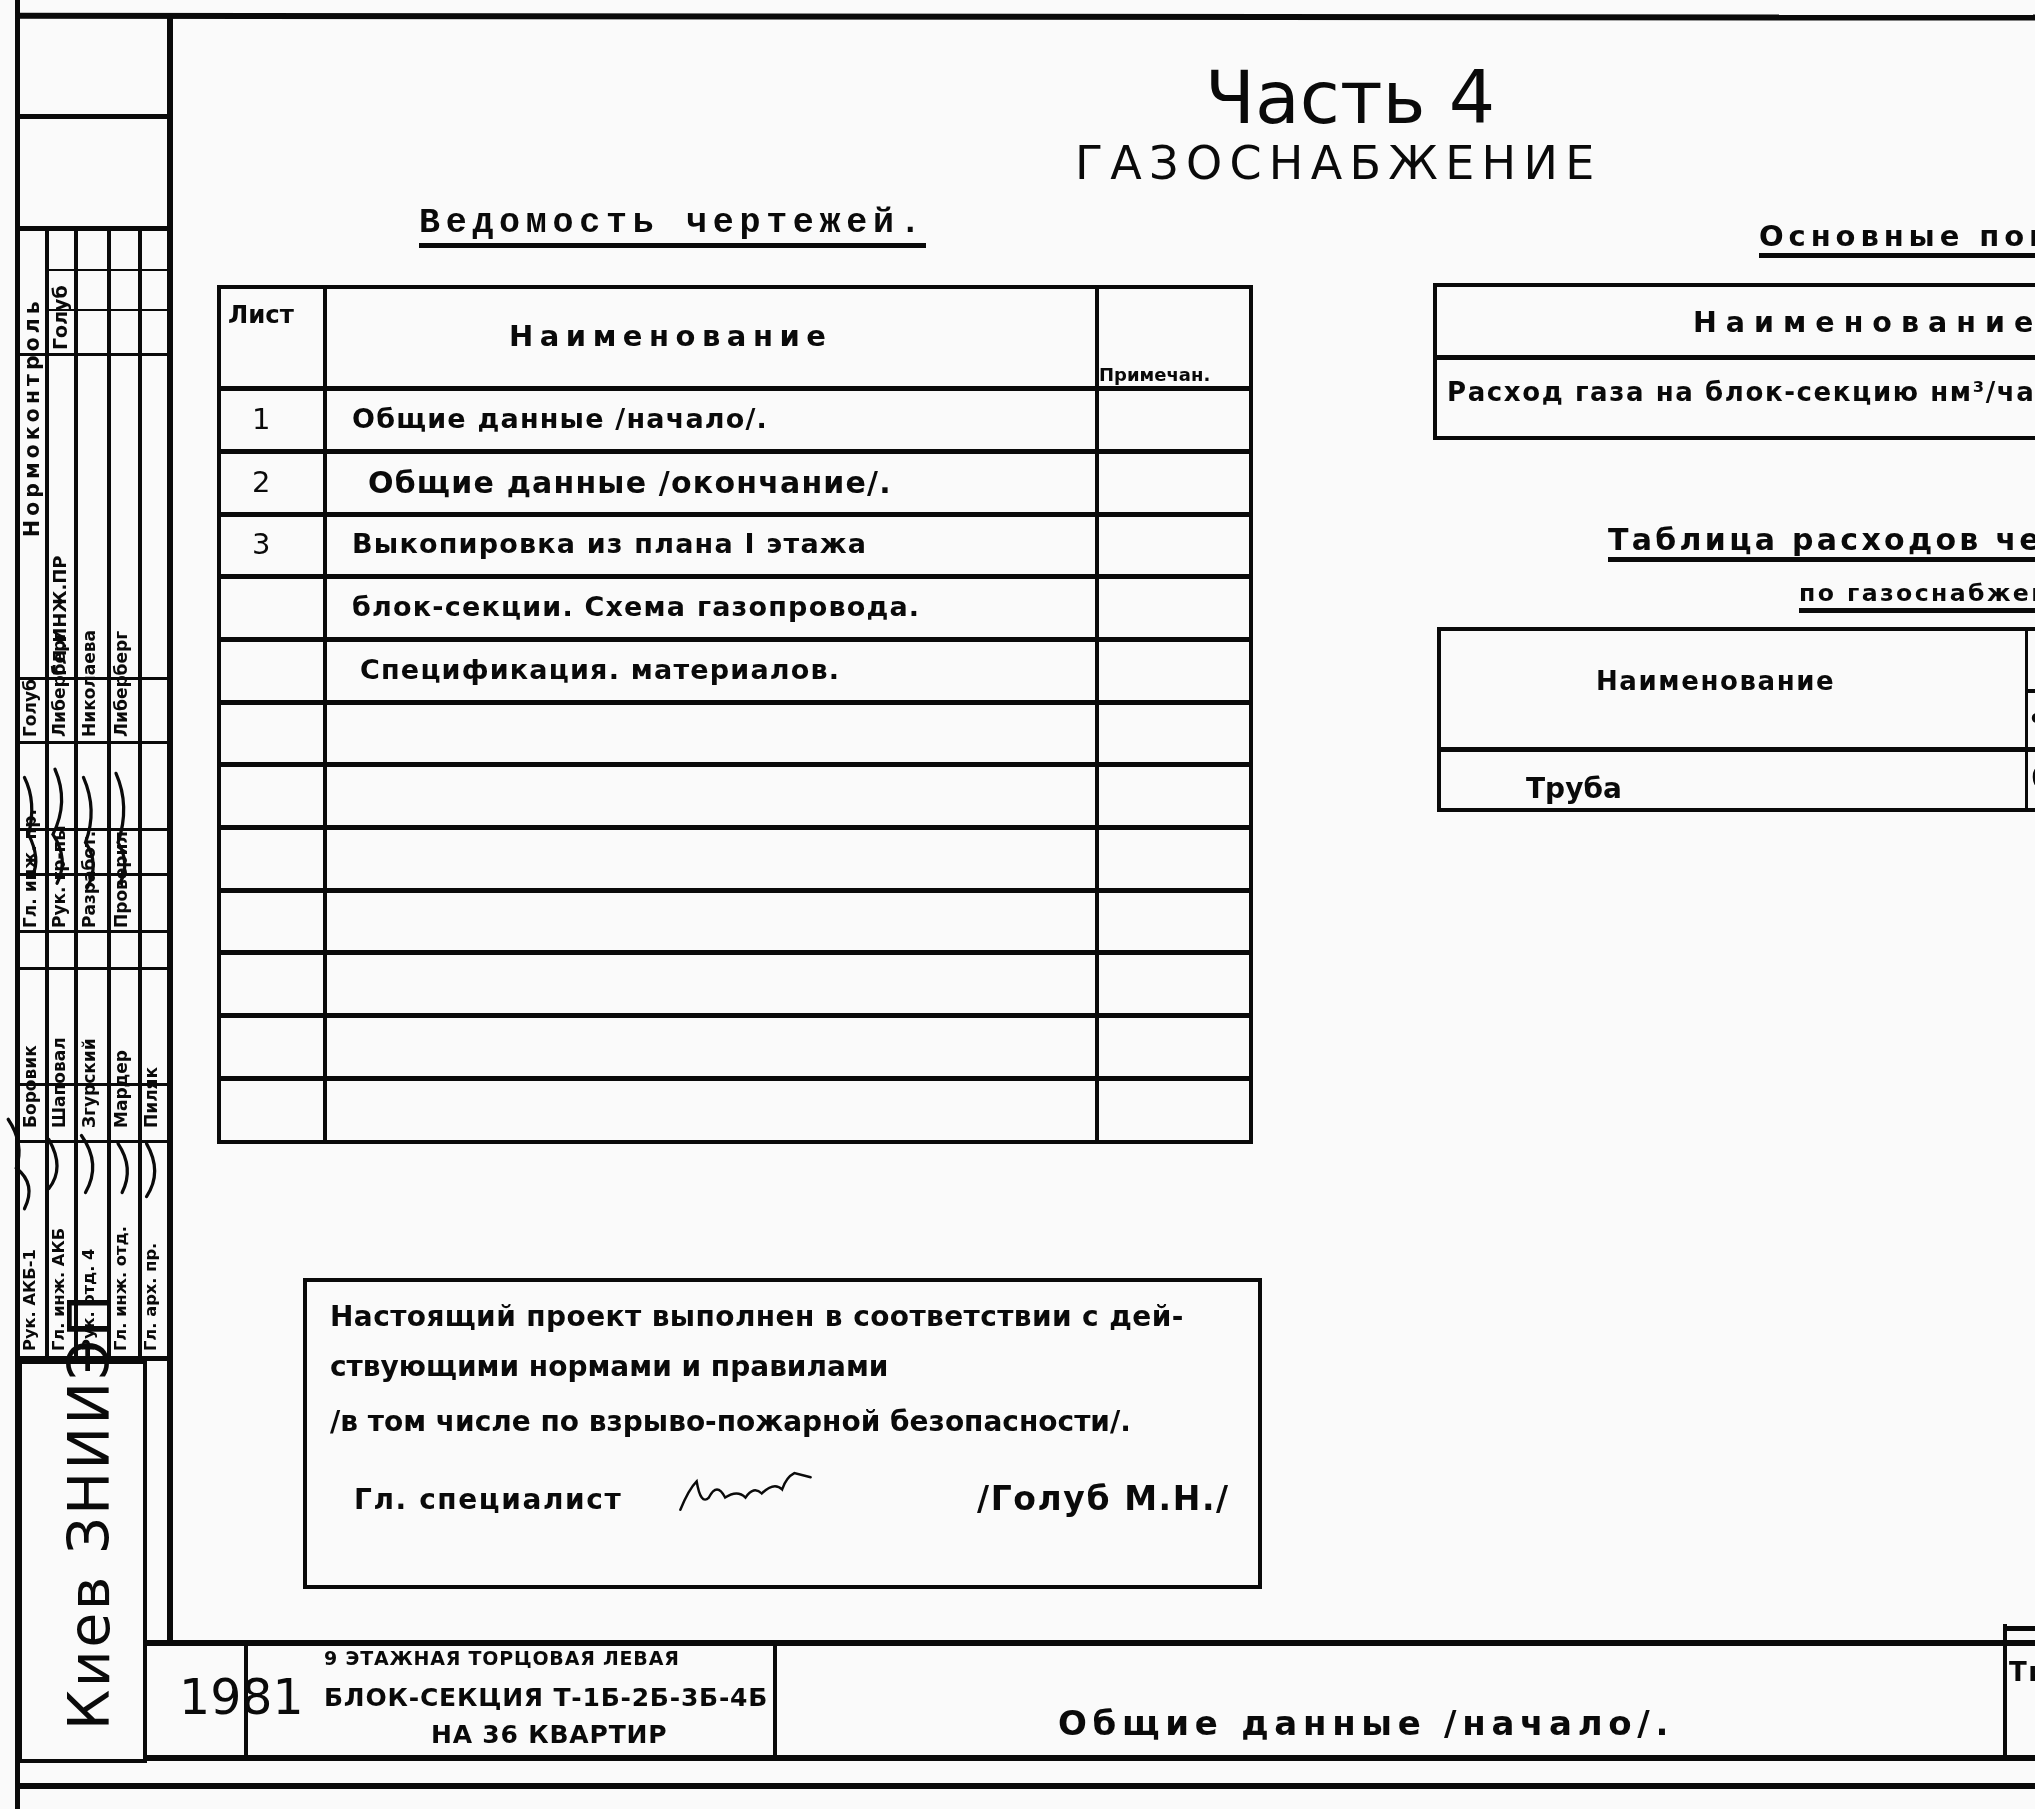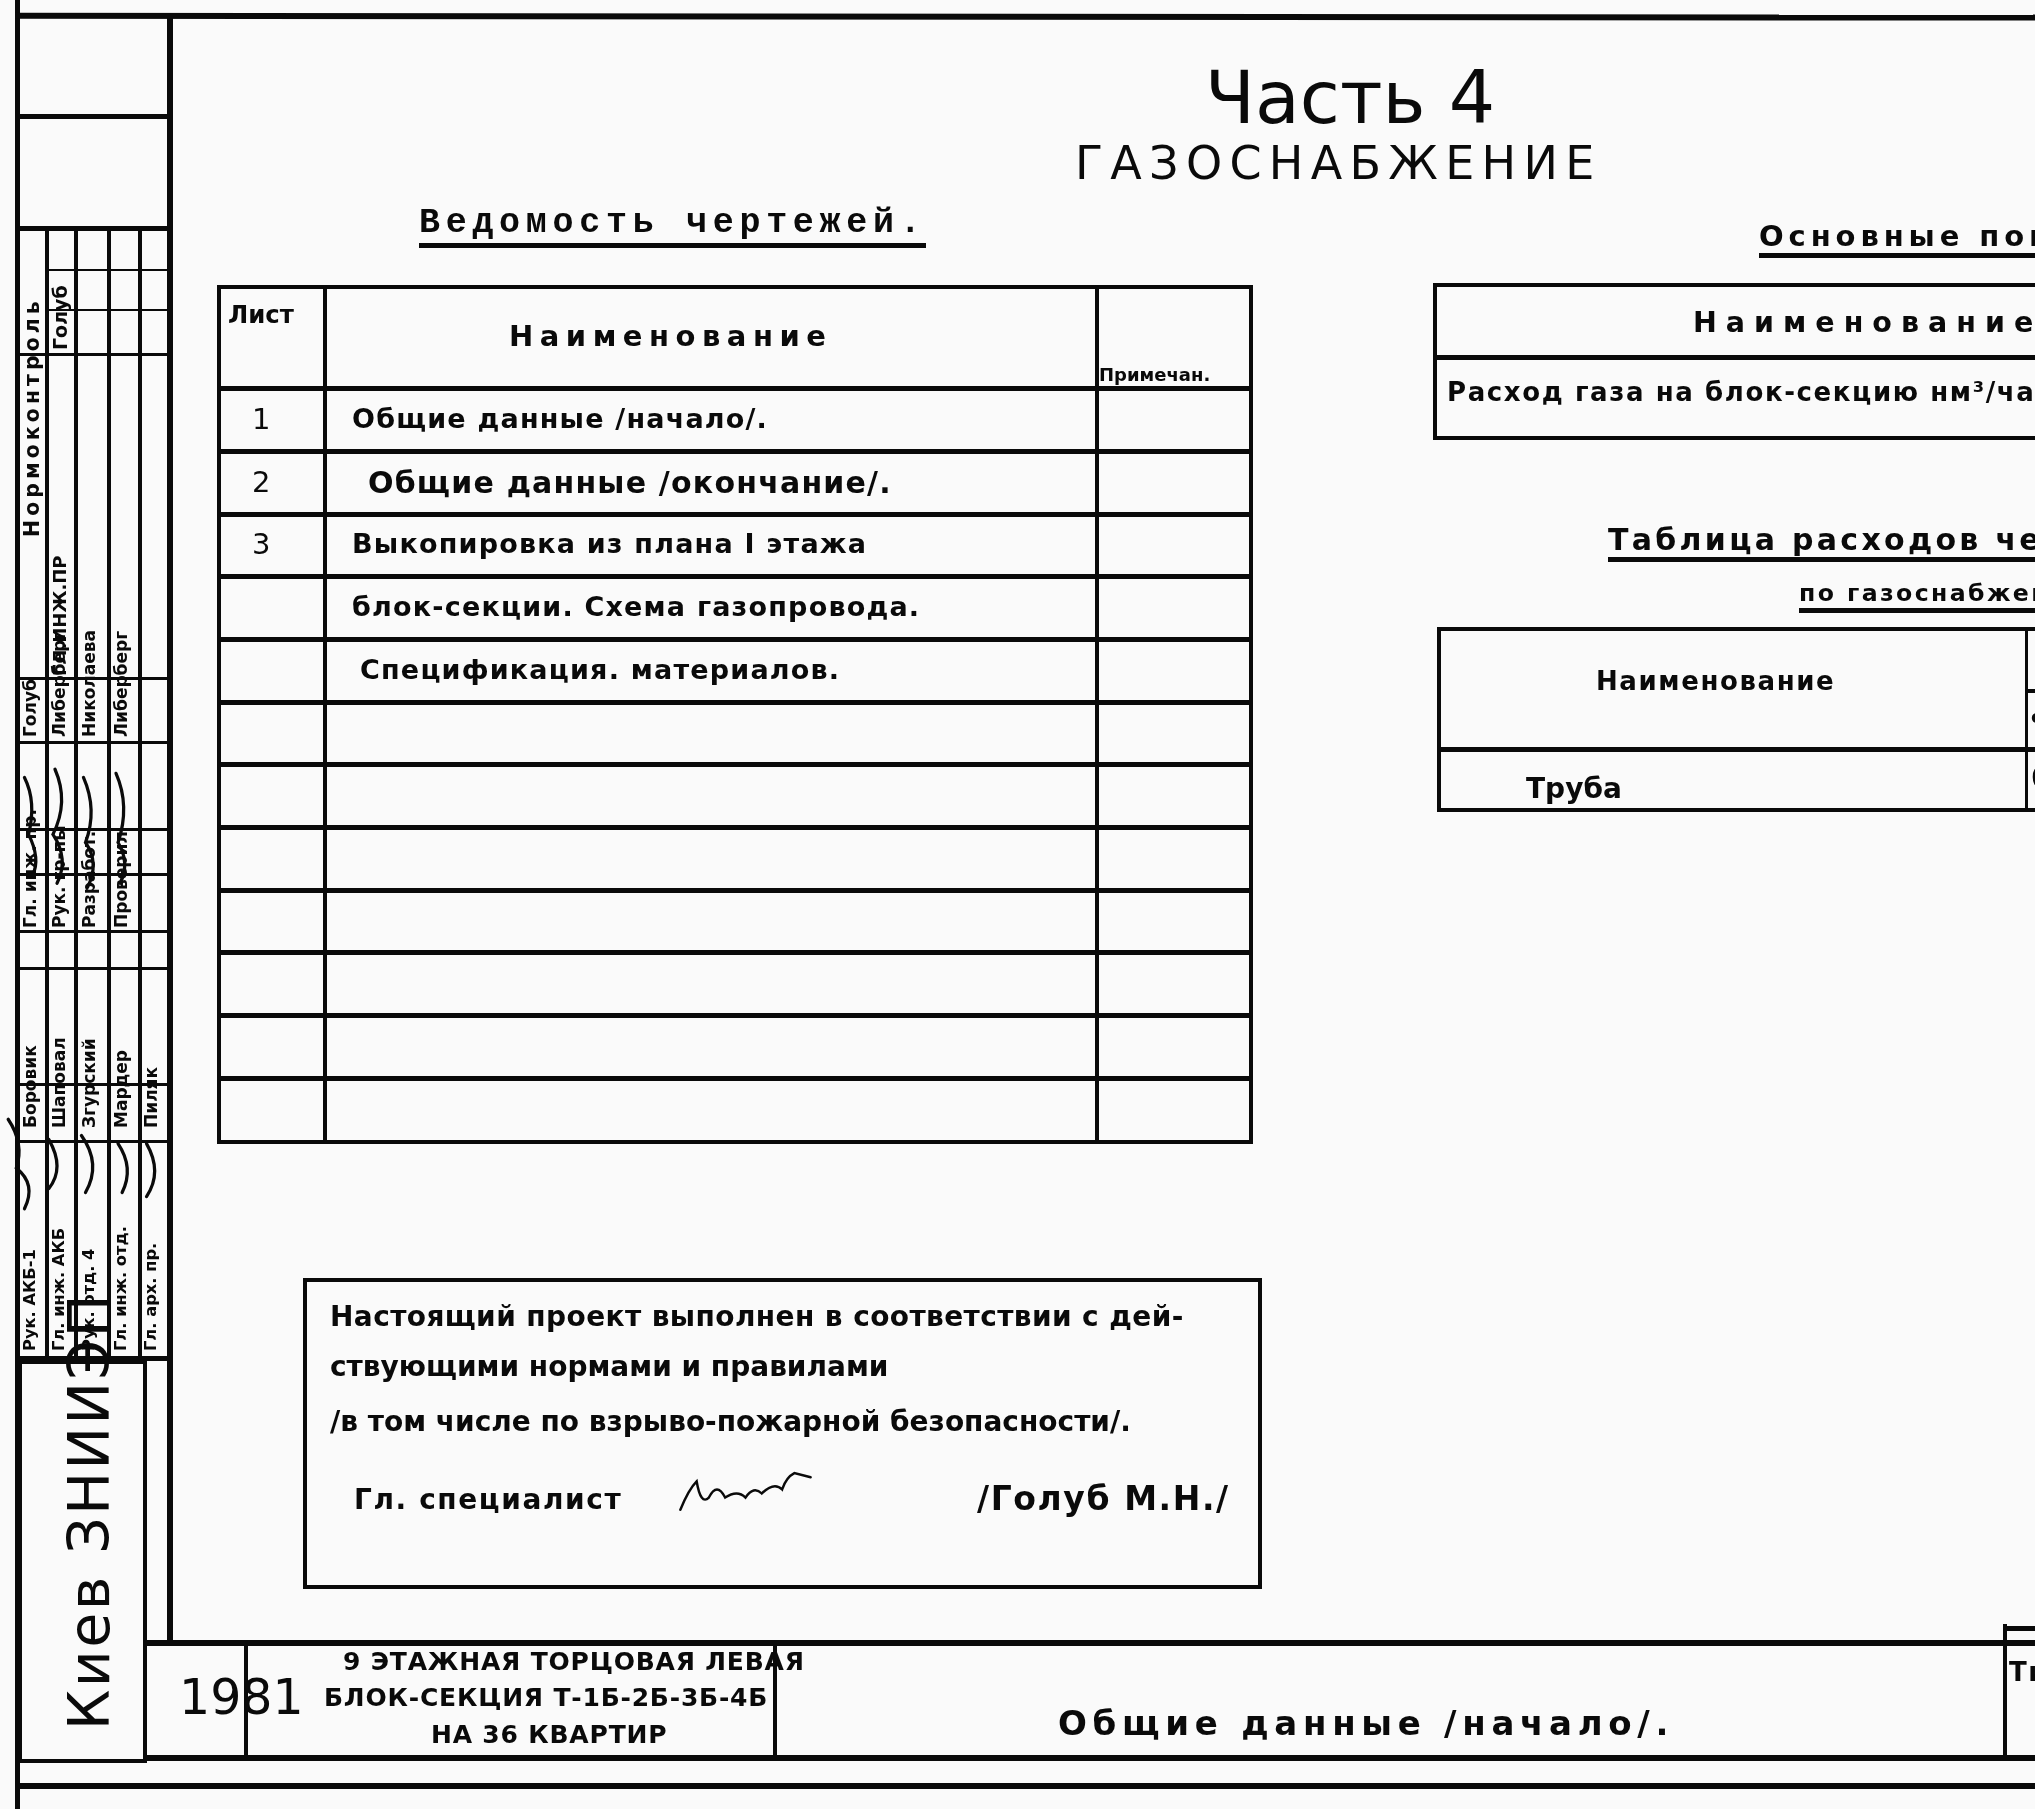--- a/index.html
+++ b/index.html
@@ -186,20 +186,20 @@
 
 <div class="hl" style="left:145px; top:1640px; width:2117px; height:5.7px;"></div>
 <div class="hl" style="left:145px; top:1755px; width:2493px; height:5.7px;"></div>
 <div class="hl" style="left:244px; top:1642px; width:4.1px; height:116px;"></div>
 <div class="hl" style="left:773px; top:1642px; width:4.1px; height:116px;"></div>
 <div class="hl" style="left:2003px; top:1624px; width:4.1px; height:134px;"></div>
 
 <div class="hl" style="left:2005px; top:1626px; width:631px; height:4.9px;"></div>
 
 <div class="txt" style="left:179px; top:1673px; font-size:49px; font-weight:normal;">1981</div>
-<div class="txt" style="left:343px; top:1649px; font-size:25px; letter-spacing:0.8px; text-transform:uppercase;">9 этажная торцовая левая</div>
+<div class="txt" style="left:324px; top:1649px; font-size:19px; letter-spacing:0.8px; text-transform:uppercase;">9 этажная торцовая левая</div>
 <div class="txt" style="left:324px; top:1685px; font-size:25px; letter-spacing:0.8px; text-transform:uppercase;">блок-секция Т-1Б-2Б-3Б-4Б</div>
 <div class="txt" style="left:431px; top:1722px; font-size:25px; letter-spacing:0.8px; text-transform:uppercase;">на 36 квартир</div>
 
 <div class="txt" style="left:1058px; top:1706px; font-size:34px; letter-spacing:5.7px;">Общие данные /начало/.</div>
 
 <div class="txt" style="left:2009px; top:1659px; font-size:26px; letter-spacing:1.6px;">Типовой проект</div>
 
 
 </body></html>

